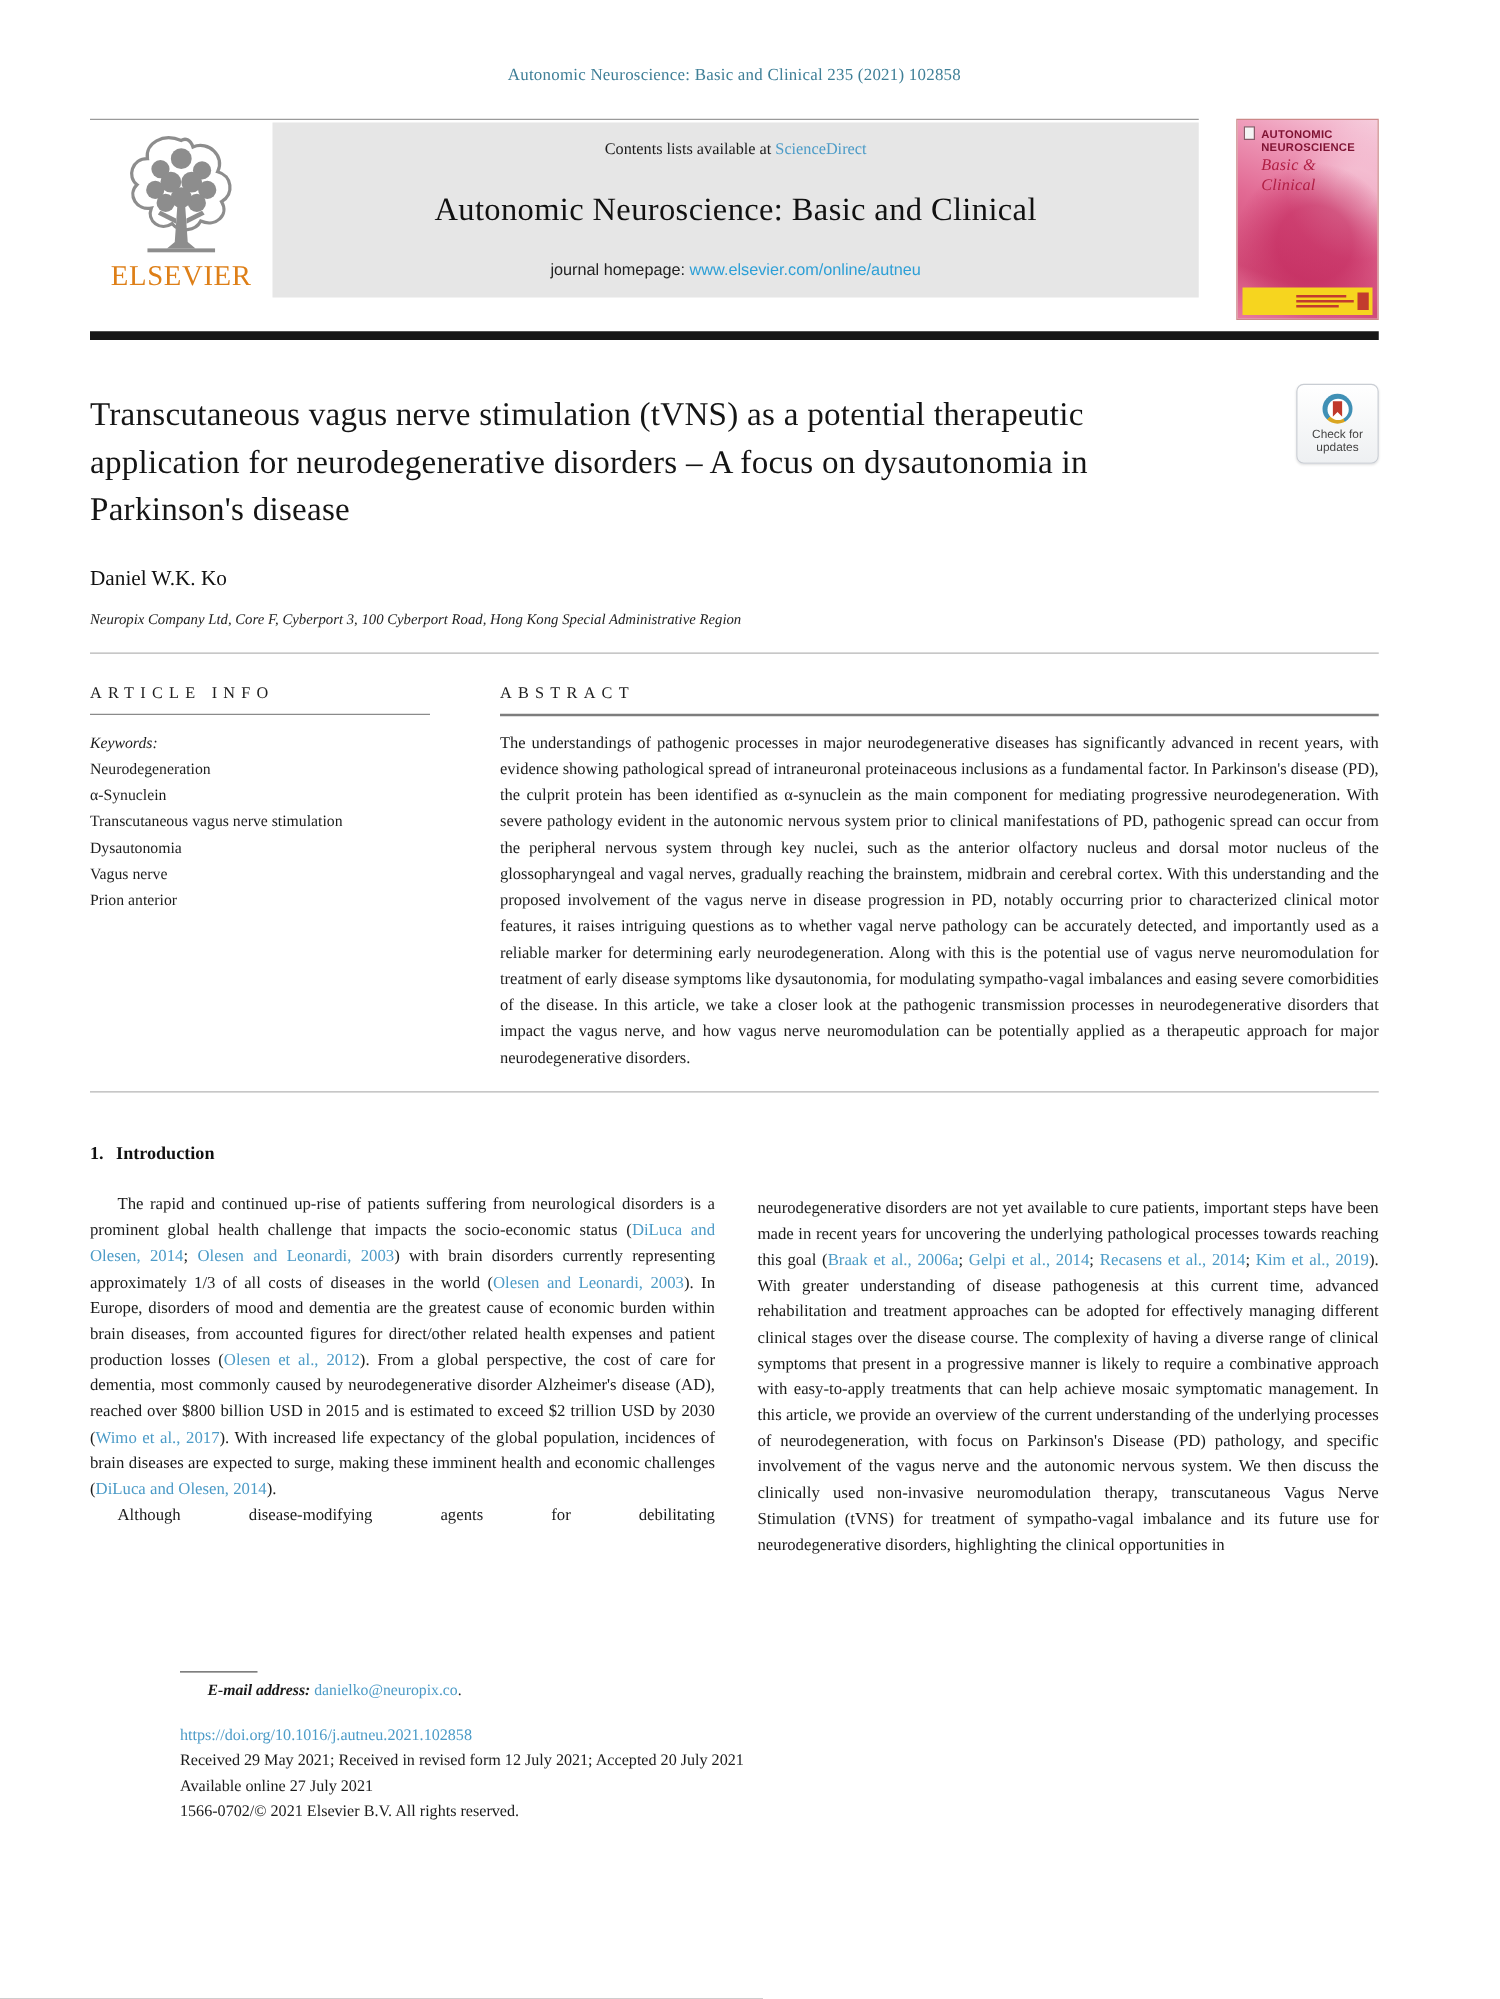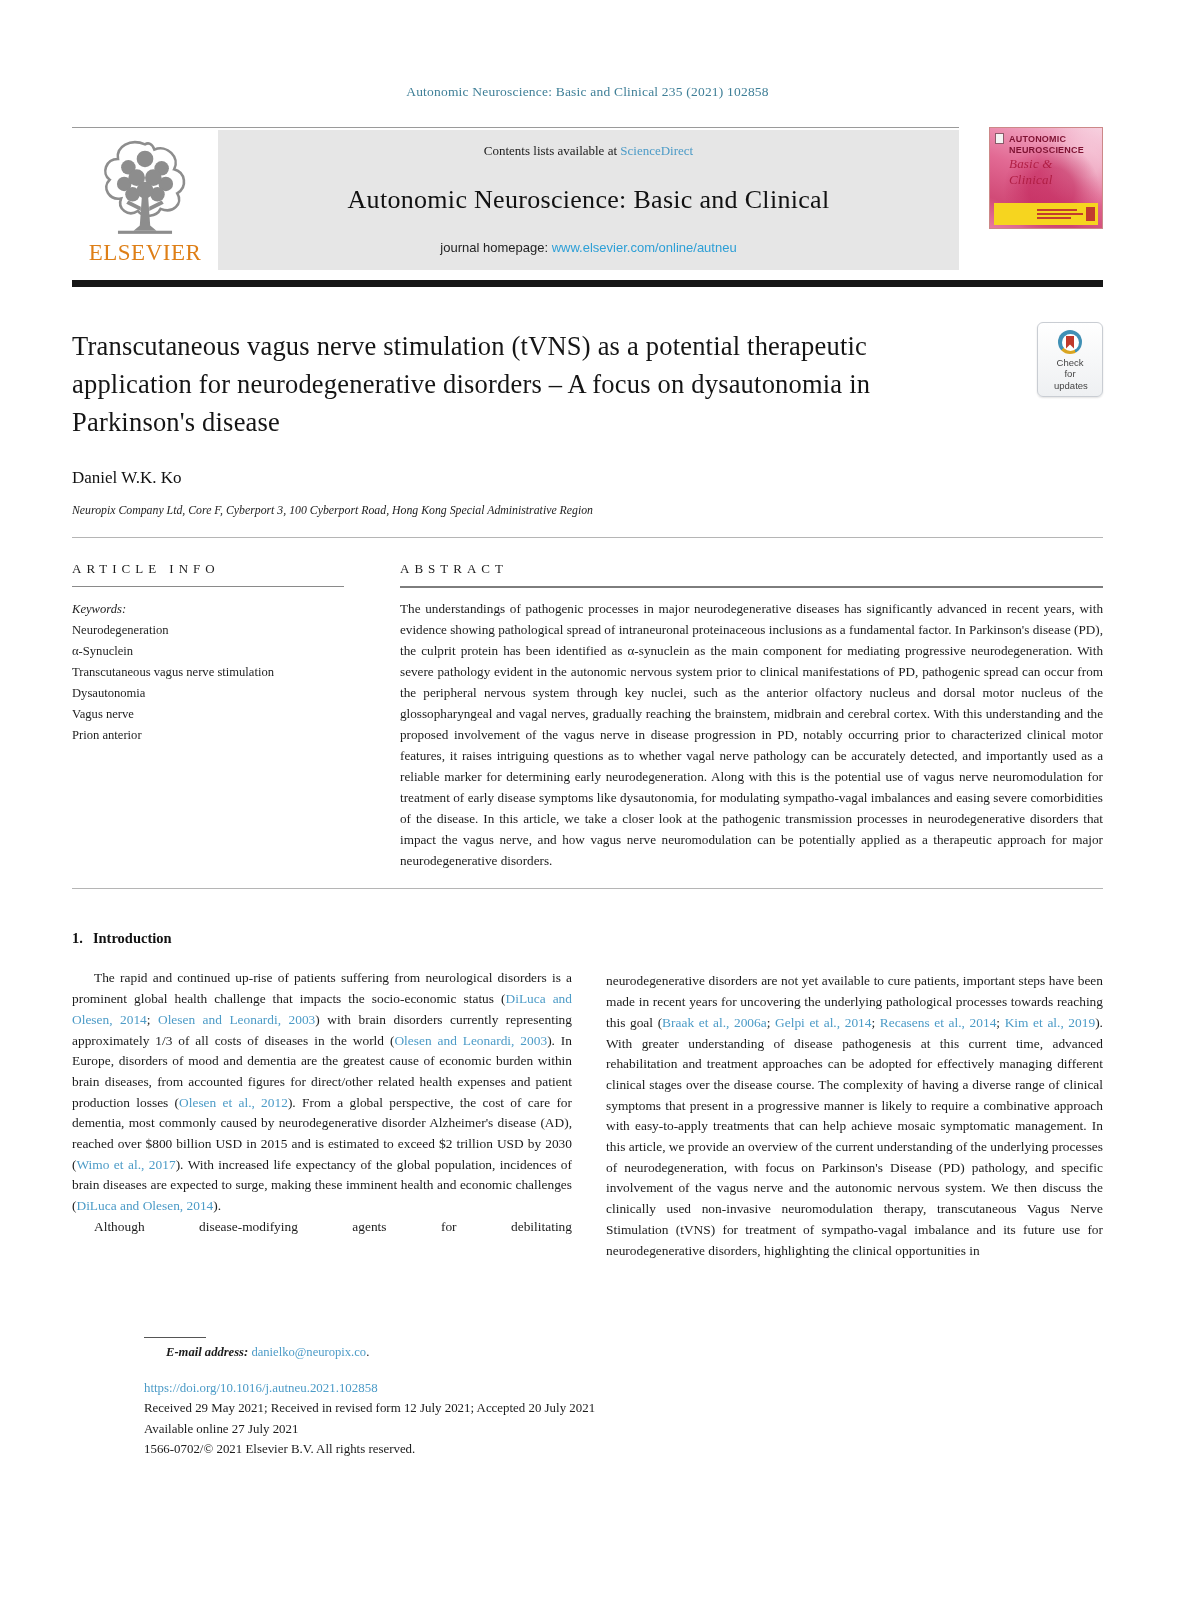--- a/index.html
+++ b/index.html
@@ -14,21 +14,21 @@
   }
   *{box-sizing:border-box;margin:0;padding:0;}
   html,body{background:#888;}
   .page{
     width:1200px;height:1599px;background:#fff;position:relative;
     margin:0 auto;overflow:hidden;
     font-family:"Liberation Serif", serif;color:#1b1b1b;
   }
   .content{position:absolute;left:72px;top:0;width:1031px;}
   .header-citation{
-    padding-top:84px;text-align:center;font-size:13.5px;color:var(--header-teal);
+    padding-top:52px;text-align:center;font-size:13.5px;color:var(--header-teal);
     letter-spacing:0.2px;
   }
   
   .banner-row{margin-top:27px;display:flex;align-items:stretch;}
   .banner-main{
     flex:1;display:flex;border-top:1px solid #9a9a9a;padding-top:2px;height:144px;
   }
   .logo-col{width:146px;background:#fff;display:flex;flex-direction:column;align-items:center;padding-top:4px;}
   .logo-col svg{display:block;}
   .elsevier-text{
@@ -39,21 +39,21 @@
     flex:1;background:#e6e6e6;height:140px;display:flex;flex-direction:column;
     justify-content:space-between;text-align:center;padding:13px 10px 15px;
   }
   .contents-line{font-size:13px;color:#1b1b1b;}
   .journal-title{font-size:26px;color:#111;letter-spacing:0.3px;}
   .homepage-line{font-family:"Liberation Sans", sans-serif;font-size:13px;color:#222;}
   .link{color:var(--link-blue);text-decoration:none;cursor:pointer;}
   .link.homepage{color:var(--homepage-blue);}
   
   .cover{
-    width:114px;height:102px;margin-left:30px;position:relative;overflow:hidden;
+    width:114px;height:161px;margin-left:30px;position:relative;overflow:hidden;
     background:
       radial-gradient(circle at 55% 62%, rgba(190,30,85,.55) 0 26%, rgba(190,30,85,0) 55%),
       radial-gradient(circle at 85% 35%, rgba(255,255,255,.35) 0 12%, rgba(255,255,255,0) 40%),
       linear-gradient(200deg,#f6cddd 0%,#ef9dbb 20%,#e26a94 48%,#d14a77 78%,#e87ba0 100%);
     border:1px solid #c88;
   }
   .cover-logo{position:absolute;top:5px;left:5px;width:9px;height:11px;background:#f4f4f4;border:1px solid #8a5a6a;}
   .cover-title{
     position:absolute;top:6px;left:19px;right:4px;
     font-family:"Liberation Sans", sans-serif;font-weight:bold;font-size:9px;line-height:1.18;
@@ -73,21 +73,21 @@
   
   .black-bar{margin-top:9px;height:7px;background:var(--bar-black);}
   
   .title-row{margin-top:40px;display:flex;align-items:flex-start;}
   .article-title{
     width:905px;font-weight:normal;font-size:26.5px;line-height:1.44;color:#151515;
     letter-spacing:0.2px;
   }
   .badge{
     margin-left:auto;margin-top:-5px;width:66px;border:1px solid #c9cdd3;border-radius:6px;
-    background:linear-gradient(#ffffff,#eef0f2);padding:7px 16px 5px;text-align:center;
+    background:linear-gradient(#ffffff,#eef0f2);padding:7px 4px 5px;text-align:center;
     box-shadow:0 1px 2px rgba(0,0,0,.12);cursor:pointer;
   }
   .badge-circle{
     width:24px;height:24px;border-radius:50%;margin:0 auto;
     background:conic-gradient(from 150deg,#d9a521 0deg 75deg,#4090b5 75deg 360deg);
     display:flex;align-items:center;justify-content:center;
   }
   .badge-inner{width:17px;height:17px;border-radius:50%;background:#fff;display:flex;align-items:flex-start;justify-content:center;padding-top:2px;}
   .badge-ribbon{
     width:8px;height:13px;background:var(--badge-red);

